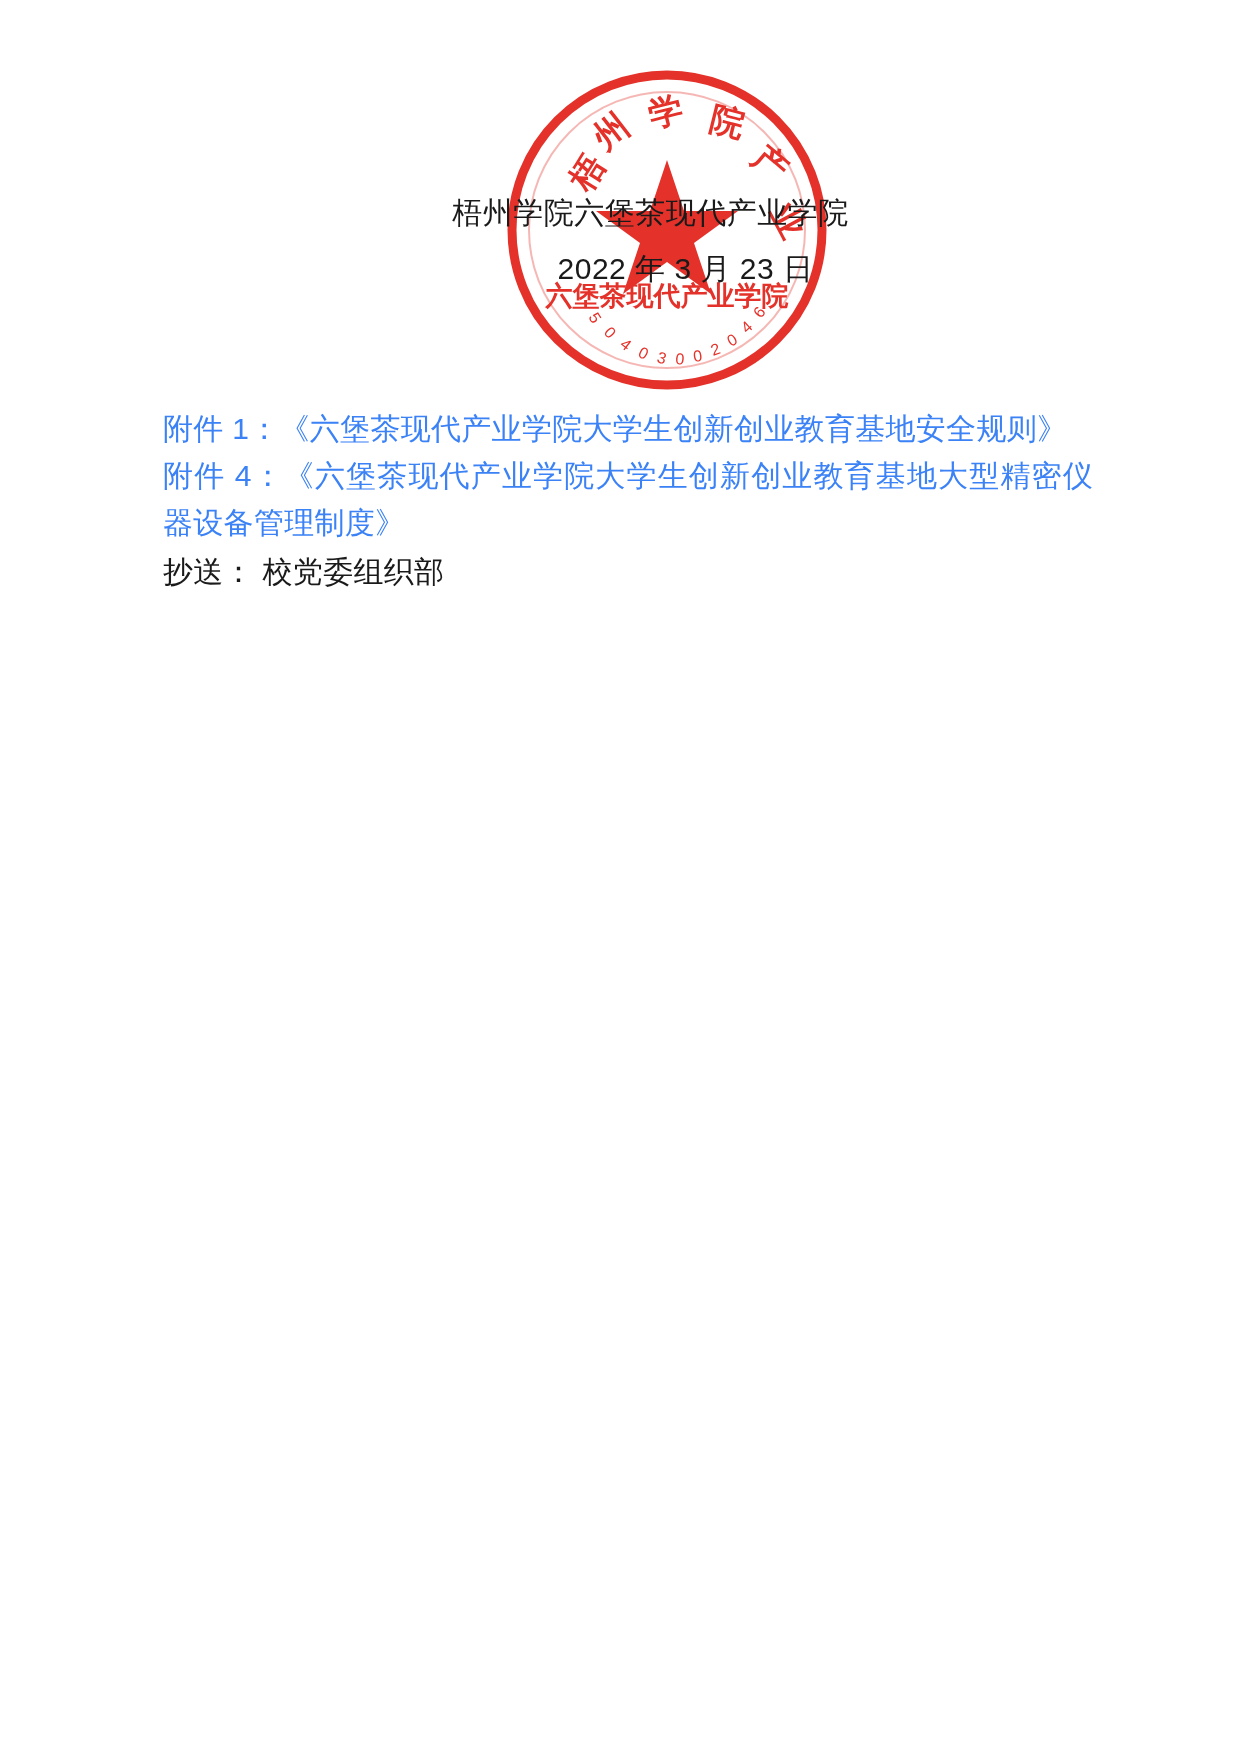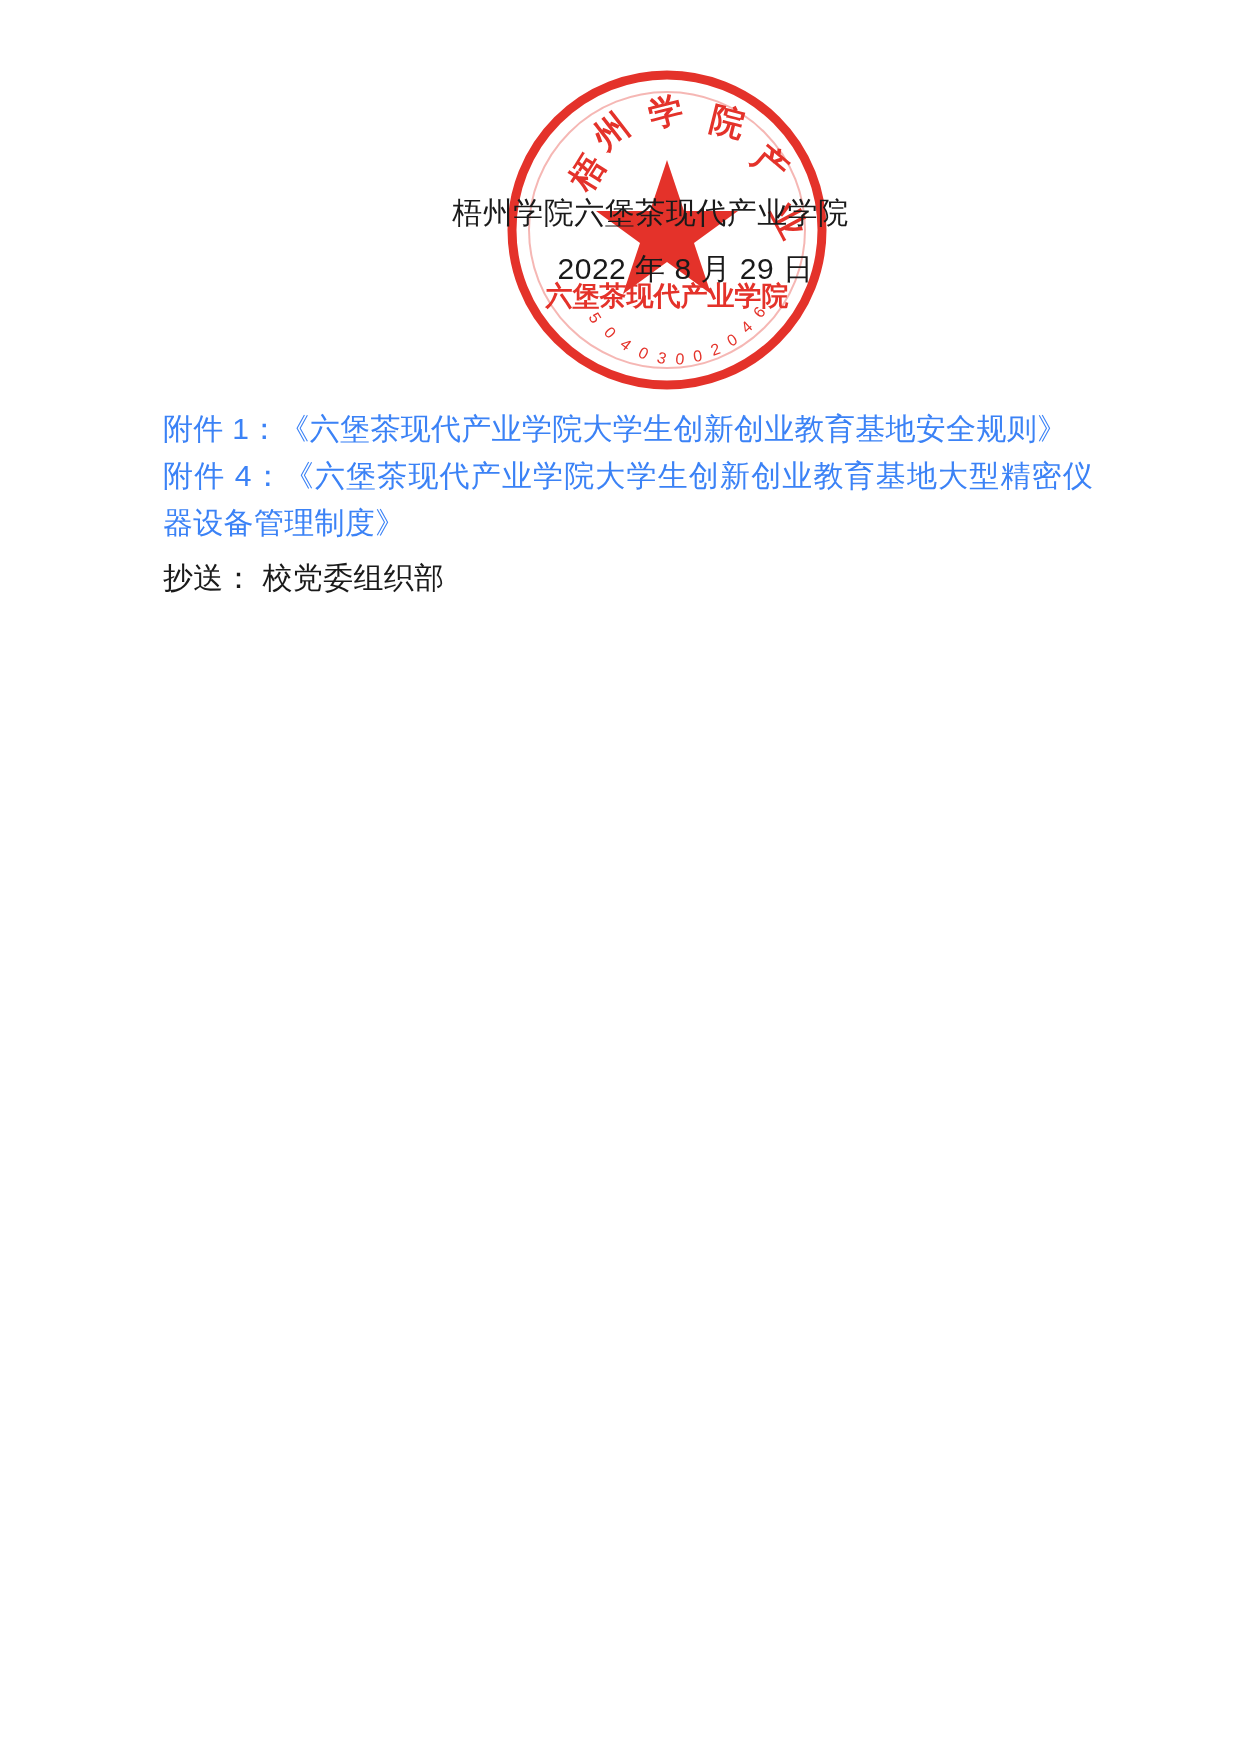--- a/index.html
+++ b/index.html
@@ -75,21 +75,21 @@
     line-height: 47px;
     color: #3b82f6;
     letter-spacing: 0.3px;
     text-align: justify;
   }
   .cc-line {
     font-size: 30px;
     line-height: 47px;
     color: #1a1a1a;
     letter-spacing: 0.3px;
-    margin-top: 8px;
+    margin-top: 2px;
   }
 </style>
 </head>
 <body>
 
 <div class="page">
 
   <div class="seal">
     <svg viewBox="0 0 330 330" xmlns="http://www.w3.org/2000/svg">
       <g fill="none" stroke="#e2231a">
@@ -123,21 +123,21 @@
         <text transform="translate(211,291) rotate(-19)">2</text>
         <text transform="translate(229,282) rotate(-30)">0</text>
         <text transform="translate(245,269) rotate(-42)">4</text>
         <text transform="translate(259,254) rotate(-53)">6</text>
       </g>
     </svg>
   </div>
 
   <div class="signature-block">
     <div class="issuer-line">梧州学院六堡茶现代产业学院</div>
-    <div class="date-line">2022 年 8 月 29 日</div>
+    <div class="date-line">2022 年 3 月 23 日</div>
   </div>
 
   <div class="attachments">
     <div class="att-item">附件 1：《六堡茶现代产业学院大学生创新创业教育基地安全规则》</div>
     <div class="att-item">附件 4：《六堡茶现代产业学院大学生创新创业教育基地大型精密仪器设备管理制度》</div>
     <div class="cc-line">抄送： 校党委组织部</div>
   </div>
 
 </div>
 

